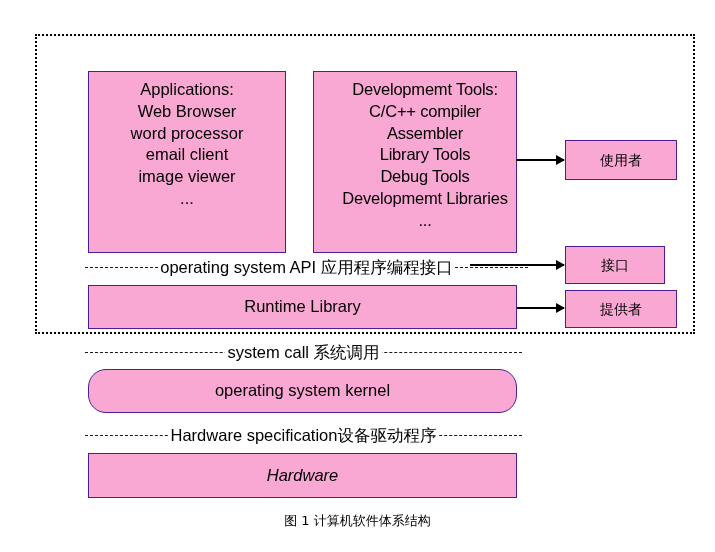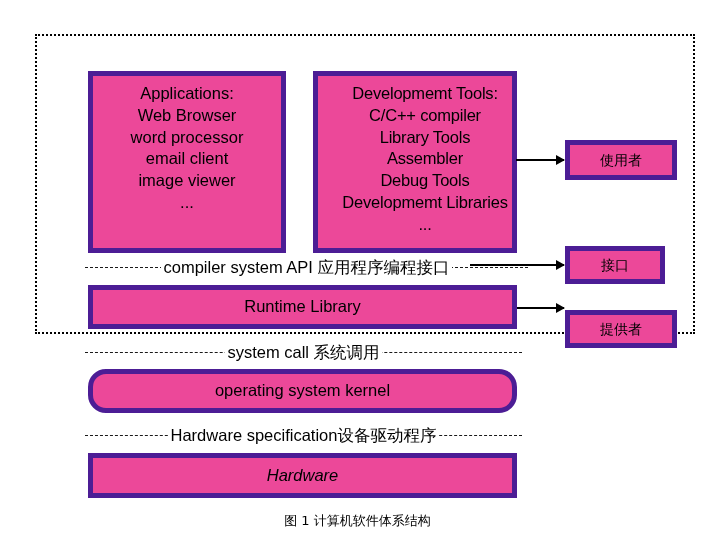--- a/index.html
+++ b/index.html
@@ -31,22 +31,22 @@
     width: 660px;
     height: 300px;
     border: 2px dotted #000;
     box-sizing: border-box;
     background: transparent;
   }
 
   
   .box {
     position: absolute;
-    background: #ec4899;
-    border: 5px solid #4c1d95;
+    background: #f9a8d4;
+    border: 1px solid #4c1d95;
     box-sizing: border-box;
     display: flex;
     flex-direction: column;
     align-items: flex-start;
     justify-content: flex-start;
     text-align: center;
     line-height: 1.32;
     font-size: 16.5px;
   }
   .box.center-v {
@@ -109,21 +109,20 @@
     left: 565px;
     top: 246px;
     width: 100px;
     height: 38px;
   }
   #box-provider {
     left: 565px;
     top: 290px;
     width: 112px;
     height: 38px;
-    margin-top: 20px;
   }
   .role-label {
     font-size: 14px;
   }
 
   
   .dashed-row {
     position: absolute;
     height: 26px;
     display: flex;
@@ -219,22 +218,22 @@
     <span class="line">Web Browser</span>
     <span class="line">word processor</span>
     <span class="line">email client</span>
     <span class="line">image viewer</span>
     <span class="line">...</span>
   </div>
 
   <div class="box" id="box-devtools">
     <span class="line">Developmemt Tools:</span>
     <span class="line">C/C++ compiler</span>
+    <span class="line">Assembler</span>
     <span class="line">Library Tools</span>
-    <span class="line">Assembler</span>
     <span class="line">Debug Tools</span>
     <span class="line">Developmemt Libraries</span>
     <span class="line">...</span>
   </div>
 
   <div class="box center-v" id="box-user">
     <span class="line role-label">使用者</span>
   </div>
   <div class="box center-v" id="box-interface">
     <span class="line role-label">接口</span>
@@ -242,21 +241,21 @@
   <div class="box center-v" id="box-provider">
     <span class="line role-label">提供者</span>
   </div>
 
   <div class="arrow" id="arrow-user"></div>
   <div class="arrow" id="arrow-interface"></div>
   <div class="arrow" id="arrow-provider"></div>
 
   <div class="dashed-row" id="rule-api">
     <div class="rule"></div>
-    <span class="dash-label">compiler system API 应用程序编程接口</span>
+    <span class="dash-label">operating system API 应用程序编程接口</span>
   </div>
 
   <div class="box center-v" id="box-runtime">
     <span class="line">Runtime Library</span>
   </div>
 
   <div class="dashed-row" id="rule-syscall">
     <div class="rule"></div>
     <span class="dash-label">system call 系统调用</span>
   </div>

